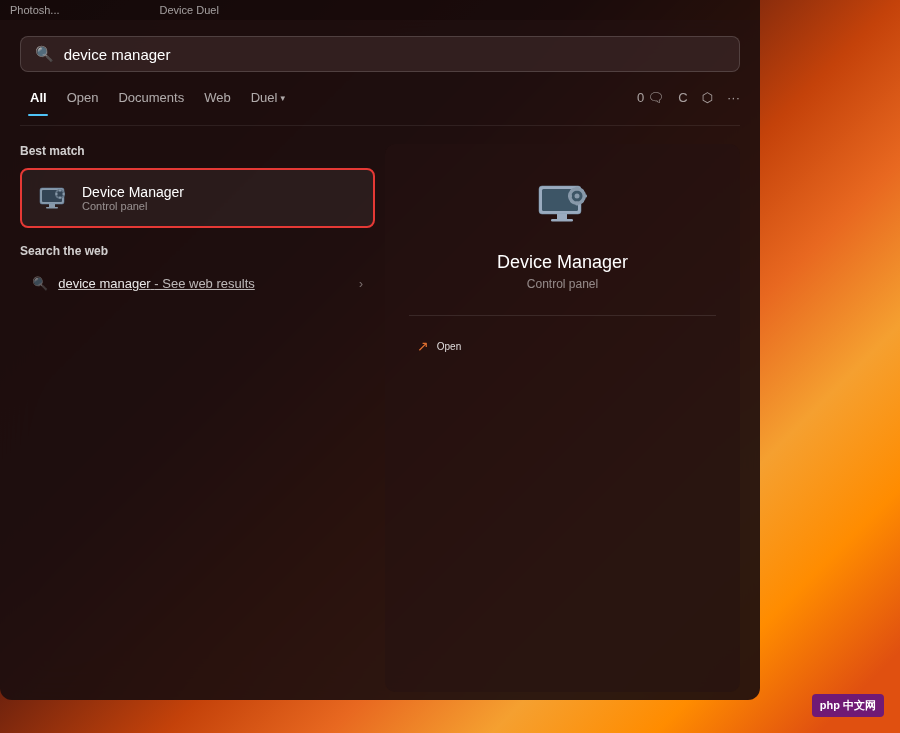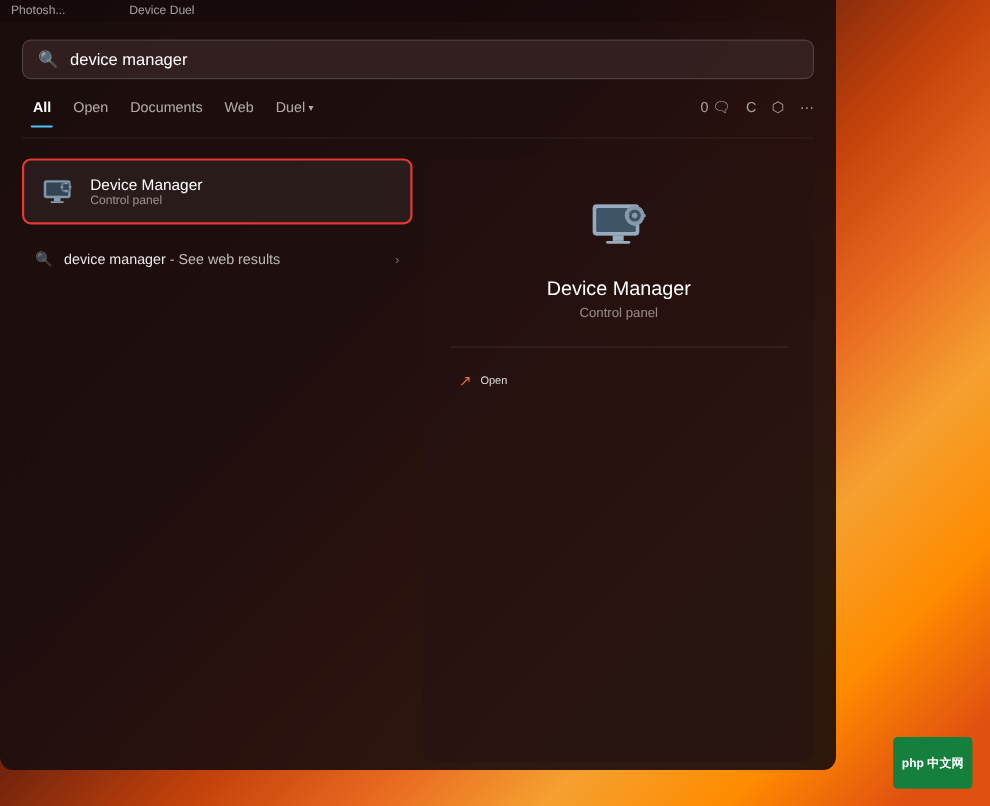--- a/index.html
+++ b/index.html
@@ -25,21 +25,21 @@
     .top-bar {
       position: absolute;
       top: 0; left: 0;
       width: 760px;
       height: 20px;
       background: rgba(20, 10, 10, 0.85);
       z-index: 2;
       display: flex;
       align-items: center;
       padding: 0 10px;
-      gap: 58px;
+      gap: 100px;
     }
 
     .top-bar-app {
       color: rgba(255,255,255,0.6);
       font-size: 11px;
     }
 
     
     .search-panel {
       position: absolute;
@@ -228,20 +228,21 @@
     .web-search-icon {
       color: rgba(255,255,255,0.5);
       font-size: 13px;
       margin-right: 10px;
     }
 
     .web-search-text {
       color: rgba(255,255,255,0.7);
       font-size: 13px;
       flex: 1;
+      text-decoration: underline;
     }
 
     .web-search-text strong {
       color: rgba(255,255,255,0.9);
       font-weight: 400;
     }
 
     .web-search-arrow {
       color: rgba(255,255,255,0.4);
       font-size: 12px;
@@ -307,25 +308,25 @@
     .detail-action-label {
       color: rgba(255,255,255,0.85);
       font-size: 10px;
     }
 
     
     .php-badge {
       position: absolute;
       bottom: 16px;
       right: 16px;
-      background: #15803d;
+      background: #701a75;
       color: #fff;
       font-size: 11px;
       font-weight: bold;
-      padding: 16px 8px;
+      padding: 4px 8px;
       border-radius: 4px;
       z-index: 10;
     }
 
     
     .right-sidebar {
       position: absolute;
       top: 0;
       right: 0;
       width: 140px;
@@ -369,20 +370,21 @@
       <span>C</span>
       <span>⬡</span>
       <span>···</span>
     </div>
   </div>
 
   <div class="content-area">
 
     <div class="left-panel">
 
+      <div class="section-label">Best match</div>
 
       <div class="best-match-item">
         <div class="best-match-icon">
 
           <svg class="dm-icon" viewBox="0 0 36 36" xmlns="http://www.w3.org/2000/svg">
 
             <rect x="6" y="8" width="24" height="16" rx="2" fill="#8899aa" stroke="#6688aa" stroke-width="0.5"></rect>
 
             <rect x="8" y="10" width="20" height="12" rx="1" fill="#334455"></rect>
 
@@ -396,20 +398,21 @@
             <rect x="21.5" y="13" width="2" height="2" rx="0.5" fill="#8899aa"></rect>
             <rect x="28.5" y="13" width="2" height="2" rx="0.5" fill="#8899aa"></rect>
           </svg>
         </div>
         <div class="best-match-text">
           <span class="best-match-name">Device Manager</span>
           <span class="best-match-sub">Control panel</span>
         </div>
       </div>
 
+      <div class="web-section-label">Search the web</div>
 
       <div class="web-search-item">
         <span class="web-search-icon">🔍</span>
         <span class="web-search-text">
           <strong>device manager</strong>
           <span> </span>
           <span>- See web results</span>
         </span>
         <span class="web-search-arrow">›</span>
       </div>

